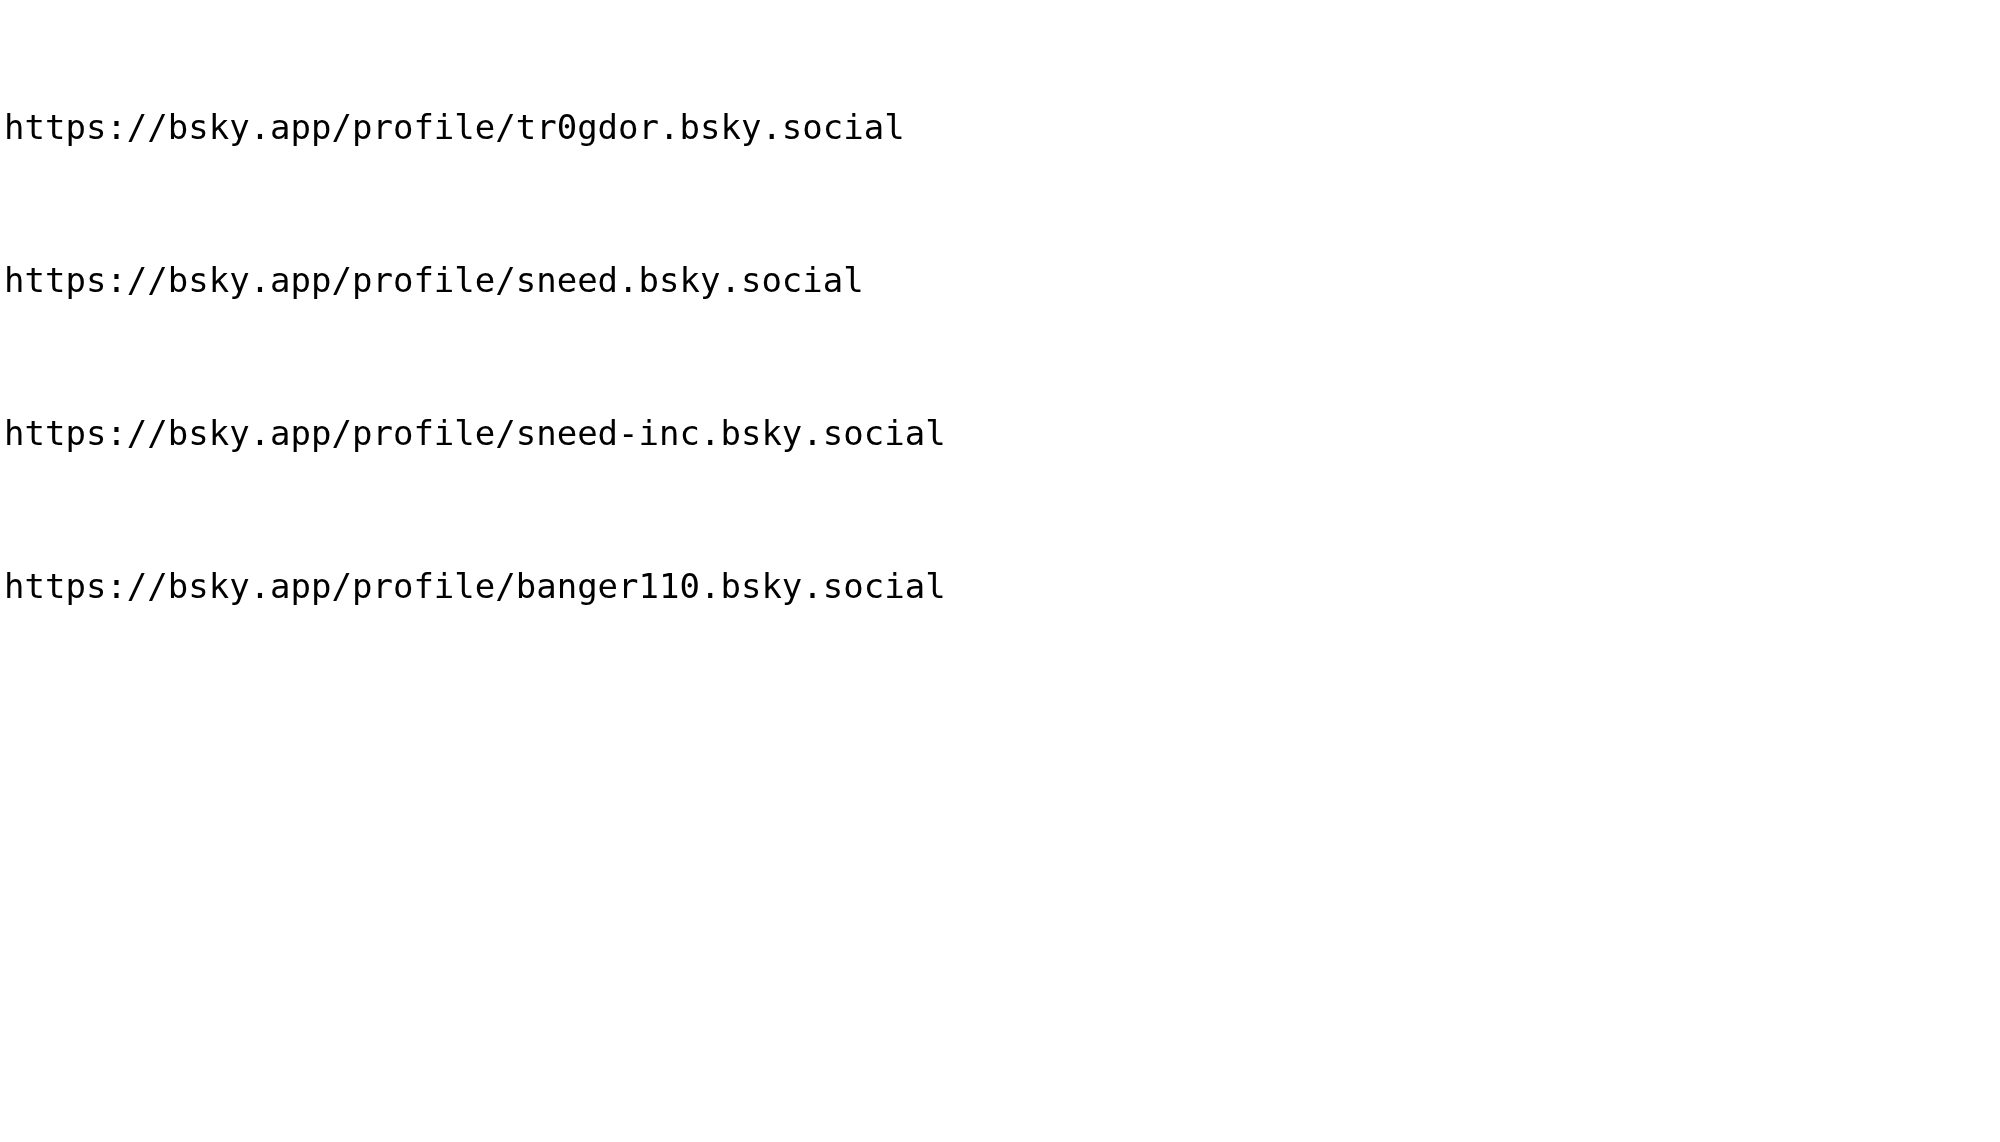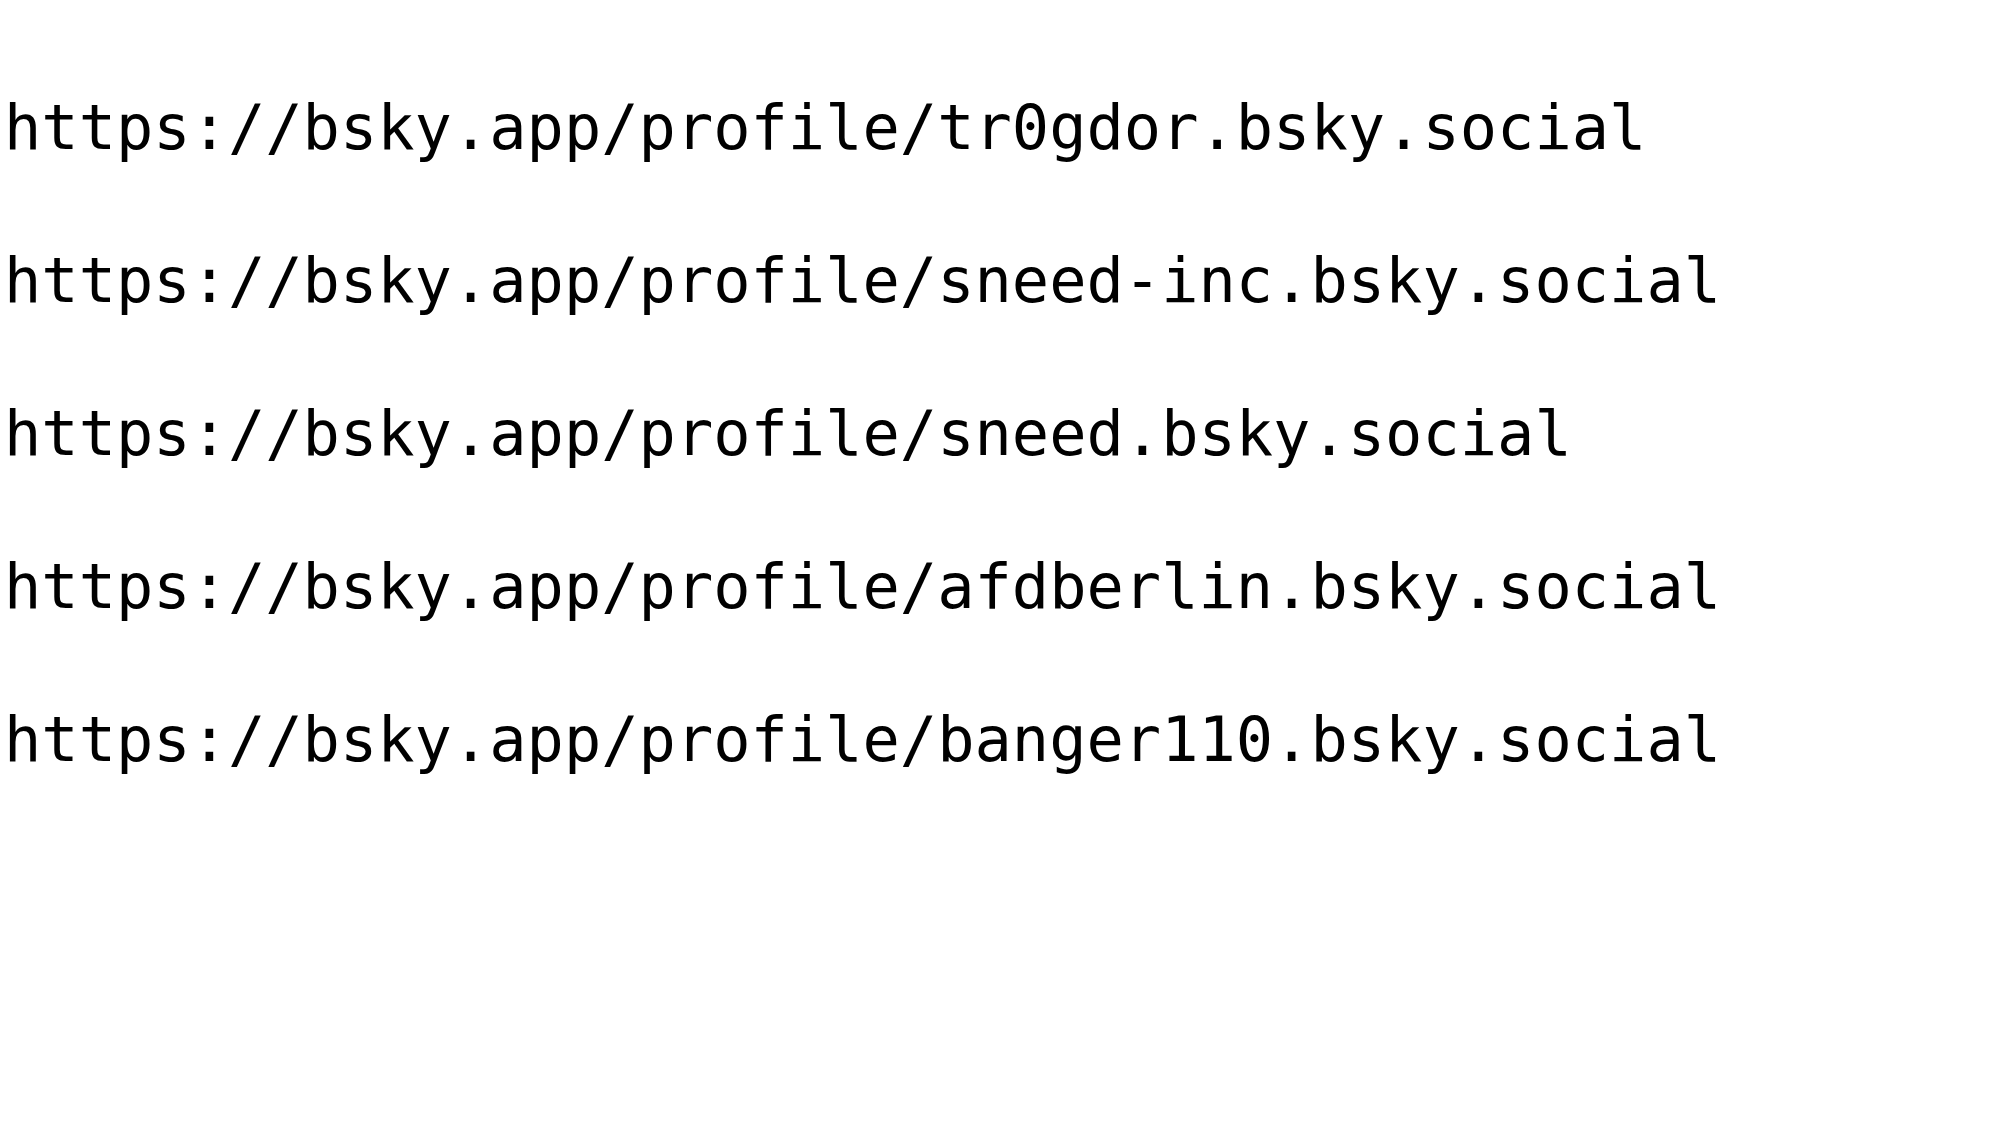--- a/index.html
+++ b/index.html
@@ -28,37 +28,36 @@
     line-height: 51px;
     letter-spacing: 0px;
     white-space: pre;
     color: #000000;
   }
 
   .line {
     white-space: pre;
     display: block;
     height: 51px;
-    font-size: 62px;
+    font-size: 34px;
     line-height: 51px;
   }
 
   .url-line {
     color: #000000;
   }
 </style>
 </head>
 <body>
 
 <div id="doc">
 
   <div class="text-block">
     <span class="line url-line">https://bsky.app/profile/tr0gdor.bsky.social</span>
+    <span class="line url-line">https://bsky.app/profile/sneed.bsky.social</span>
     <span class="line url-line">https://bsky.app/profile/sneed-inc.bsky.social</span>
-    <span class="line url-line">https://bsky.app/profile/sneed.bsky.social</span>
-    <span class="line url-line">https://bsky.app/profile/afdberlin.bsky.social</span>
     <span class="line url-line">https://bsky.app/profile/banger110.bsky.social</span>
     
     
     
   </div>
 
 </div>
 
 </body></html>

